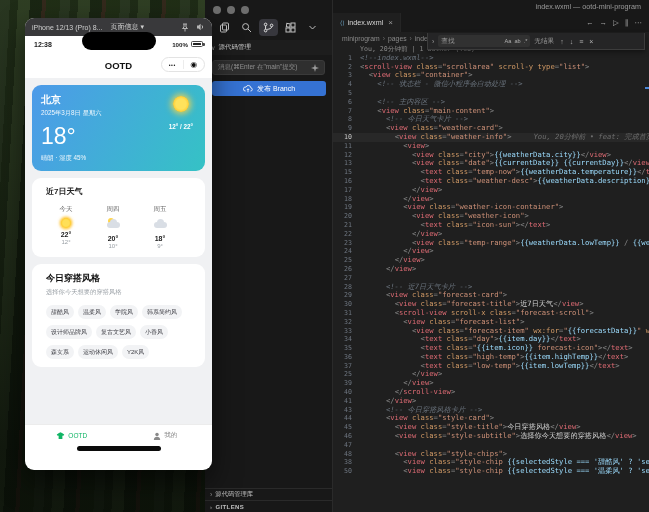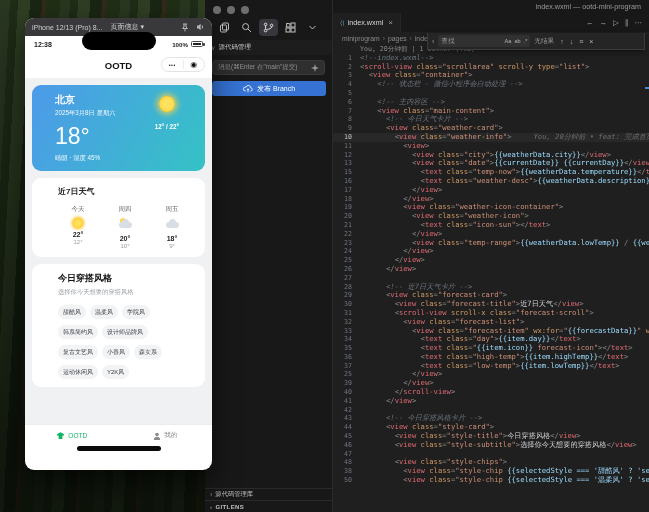--- a/index.html
+++ b/index.html
@@ -93,31 +93,31 @@
   .batt::before{content:"";position:absolute;inset:1px;background:#222;border-radius:.5px}
   .batt::after{content:"";position:absolute;right:-2.5px;top:1.2px;width:1.5px;height:2.6px;background:#4a4a4a;border-radius:0 1px 1px 0}
   .navbar{height:26px;position:relative;display:flex;align-items:center;justify-content:center}
   .nav-title{font-size:9.5px;font-weight:bold;color:#111}
   .capsule{position:absolute;right:7px;top:5px;width:44px;height:15px;border:1px solid #e3e3e3;background:#fff;
     border-radius:8px;display:flex;align-items:center}
   .capsule .dotsx{flex:1;text-align:center;font-size:5.2px;letter-spacing:.5px;color:#111}
   .capsule .divi{width:1px;height:9px;background:#ececec}
   .capsule .target{flex:1;text-align:center;font-size:8px;color:#111}
   .content{position:absolute;top:42px;bottom:30px;left:0;right:0;background:#f0f1f3;overflow:hidden;padding:0 7px}
-  .wcard{margin-top:7px;border-radius:9px;padding:8px 23px;color:#fff;display:flex;justify-content:space-between;
+  .wcard{margin-top:7px;border-radius:9px;padding:8px 9px;color:#fff;display:flex;justify-content:space-between;
     background:linear-gradient(118deg,#4d9ae9 0%,#35c2c5 100%)}
   .wcity{font-size:10px;font-weight:bold}
   .wdate{font-size:6.3px;opacity:.92;margin-top:2px}
   .wtemp{font-size:23px;font-weight:200;line-height:1;margin-top:7px}
   .wdesc{font-size:6.3px;opacity:.92;margin-top:6px}
   .wright{display:flex;flex-direction:column;align-items:center;gap:11px;margin-top:3px;padding-right:3px}
   .sun-big{width:16px;height:16px;border-radius:50%;
     background:radial-gradient(circle,#ffe25c 45%,#ffb300 100%);box-shadow:0 0 6px 2px rgba(255,214,70,.85)}
   .wrange{font-size:6.3px;font-weight:bold}
-  .fcard,.scard{margin-top:7px;background:#fff;border-radius:9px;padding:8px 26px}
+  .fcard,.scard{margin-top:7px;background:#fff;border-radius:9px;padding:8px 14px}
   .ftitle{font-size:8px;font-weight:bold;color:#222}
   .frow{margin-top:8px;display:flex;gap:7px;flex-wrap:nowrap;overflow:hidden}
   .fcol{flex:0 0 40px;display:flex;flex-direction:column;align-items:center}
   .fday{font-size:6.5px;color:#666}
   .ficon-box{height:14px;margin:4px 0 3px;display:flex;align-items:center;justify-content:center;position:relative}
   .wi-sun{width:10px;height:10px;border-radius:50%;background:radial-gradient(circle,#ffdf58 45%,#ffb300);box-shadow:0 0 3px 1px rgba(255,200,60,.8)}
   .cloud{width:13px;height:6px;background:#d9dee5;border-radius:4px;position:relative}
   .cloud::before{content:"";position:absolute;width:7px;height:7px;border-radius:50%;background:#d9dee5;top:-3.5px;left:3px}
   .wi-partly .sunpeek{position:absolute;width:6px;height:6px;border-radius:50%;background:#ffd54d;top:0;left:1px}
   .wi-rain .cloud::after{content:"";position:absolute;width:1.6px;height:3px;background:#6cb5f0;border-radius:1px;
@@ -302,21 +302,20 @@
           <div class="row"><span class="ln">32</span><span class="lc"><span class="c-pun">          </span><span class="c-pun">&lt;</span><span class="c-tag">view</span><span class="c-pun"> </span><span class="c-attr">class</span><span class="c-pun">=</span><span class="c-str">"forecast-list"</span><span class="c-pun">&gt;</span></span></div>
           <div class="row"><span class="ln">33</span><span class="lc"><span class="c-pun">            </span><span class="c-pun">&lt;</span><span class="c-tag">view</span><span class="c-pun"> </span><span class="c-attr">class</span><span class="c-pun">=</span><span class="c-str">"forecast-item"</span><span class="c-pun"> </span><span class="c-attr">wx:for</span><span class="c-pun">=</span><span class="c-str">"</span><span class="c-expr">{{forecastData}}</span><span class="c-str">"</span><span class="c-pun"> </span><span class="c-attr">wx:key</span></span></div>
           <div class="row"><span class="ln">34</span><span class="lc"><span class="c-pun">              </span><span class="c-pun">&lt;</span><span class="c-tag">text</span><span class="c-pun"> </span><span class="c-attr">class</span><span class="c-pun">=</span><span class="c-str">"day"</span><span class="c-pun">&gt;</span><span class="c-expr">{{item.day}}</span><span class="c-pun">&lt;/</span><span class="c-tag">text</span><span class="c-pun">&gt;</span></span></div>
           <div class="row"><span class="ln">35</span><span class="lc"><span class="c-pun">              </span><span class="c-pun">&lt;</span><span class="c-tag">text</span><span class="c-pun"> </span><span class="c-attr">class</span><span class="c-pun">=</span><span class="c-str">"</span><span class="c-expr">{{item.icon}}</span><span class="c-str"> forecast-icon"</span><span class="c-pun">&gt;</span><span class="c-pun">&lt;/</span><span class="c-tag">text</span><span class="c-pun">&gt;</span></span></div>
           <div class="row"><span class="ln">36</span><span class="lc"><span class="c-pun">              </span><span class="c-pun">&lt;</span><span class="c-tag">text</span><span class="c-pun"> </span><span class="c-attr">class</span><span class="c-pun">=</span><span class="c-str">"high-temp"</span><span class="c-pun">&gt;</span><span class="c-expr">{{item.highTemp}}</span><span class="c-pun">&lt;/</span><span class="c-tag">text</span><span class="c-pun">&gt;</span></span></div>
           <div class="row"><span class="ln">37</span><span class="lc"><span class="c-pun">              </span><span class="c-pun">&lt;</span><span class="c-tag">text</span><span class="c-pun"> </span><span class="c-attr">class</span><span class="c-pun">=</span><span class="c-str">"low-temp"</span><span class="c-pun">&gt;</span><span class="c-expr">{{item.lowTemp}}</span><span class="c-pun">&lt;/</span><span class="c-tag">text</span><span class="c-pun">&gt;</span></span></div>
           <div class="row"><span class="ln">25</span><span class="lc"><span class="c-pun">            </span><span class="c-pun">&lt;/</span><span class="c-tag">view</span><span class="c-pun">&gt;</span></span></div>
           <div class="row"><span class="ln">39</span><span class="lc"><span class="c-pun">          </span><span class="c-pun">&lt;/</span><span class="c-tag">view</span><span class="c-pun">&gt;</span></span></div>
           <div class="row"><span class="ln">40</span><span class="lc"><span class="c-pun">        </span><span class="c-pun">&lt;/</span><span class="c-tag">scroll-view</span><span class="c-pun">&gt;</span></span></div>
           <div class="row"><span class="ln">41</span><span class="lc"><span class="c-pun">      </span><span class="c-pun">&lt;/</span><span class="c-tag">view</span><span class="c-pun">&gt;</span></span></div>
-          <div class="row"><span class="ln">42</span><span class="lc"></span></div>
           <div class="row"><span class="ln">43</span><span class="lc"><span class="c-com">      &lt;!-- 今日穿搭风格卡片 --&gt;</span></span></div>
           <div class="row"><span class="ln">44</span><span class="lc"><span class="c-pun">      </span><span class="c-pun">&lt;</span><span class="c-tag">view</span><span class="c-pun"> </span><span class="c-attr">class</span><span class="c-pun">=</span><span class="c-str">"style-card"</span><span class="c-pun">&gt;</span></span></div>
           <div class="row"><span class="ln">45</span><span class="lc"><span class="c-pun">        </span><span class="c-pun">&lt;</span><span class="c-tag">view</span><span class="c-pun"> </span><span class="c-attr">class</span><span class="c-pun">=</span><span class="c-str">"style-title"</span><span class="c-pun">&gt;</span><span class="c-txt">今日穿搭风格</span><span class="c-pun">&lt;/</span><span class="c-tag">view</span><span class="c-pun">&gt;</span></span></div>
           <div class="row"><span class="ln">46</span><span class="lc"><span class="c-pun">        </span><span class="c-pun">&lt;</span><span class="c-tag">view</span><span class="c-pun"> </span><span class="c-attr">class</span><span class="c-pun">=</span><span class="c-str">"style-subtitle"</span><span class="c-pun">&gt;</span><span class="c-txt">选择你今天想要的穿搭风格</span><span class="c-pun">&lt;/</span><span class="c-tag">view</span><span class="c-pun">&gt;</span></span></div>
           <div class="row"><span class="ln">47</span><span class="lc"></span></div>
           <div class="row"><span class="ln">48</span><span class="lc"><span class="c-pun">        </span><span class="c-pun">&lt;</span><span class="c-tag">view</span><span class="c-pun"> </span><span class="c-attr">class</span><span class="c-pun">=</span><span class="c-str">"style-chips"</span><span class="c-pun">&gt;</span></span></div>
           <div class="row"><span class="ln">38</span><span class="lc"><span class="c-pun">          </span><span class="c-pun">&lt;</span><span class="c-tag">view</span><span class="c-pun"> </span><span class="c-attr">class</span><span class="c-pun">=</span><span class="c-str">"style-chip </span><span class="c-expr">{{selectedStyle === '甜酷风' ? 'selected' : '</span></span></div>
           <div class="row"><span class="ln">50</span><span class="lc"><span class="c-pun">          </span><span class="c-pun">&lt;</span><span class="c-tag">view</span><span class="c-pun"> </span><span class="c-attr">class</span><span class="c-pun">=</span><span class="c-str">"style-chip </span><span class="c-expr">{{selectedStyle === '温柔风' ? 'selected' : '</span></span></div>
         </div>
       <div class="ovr"></div>

